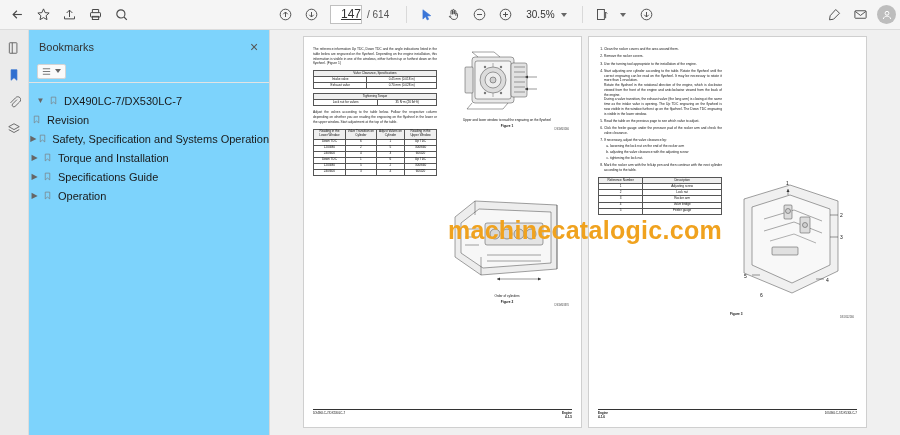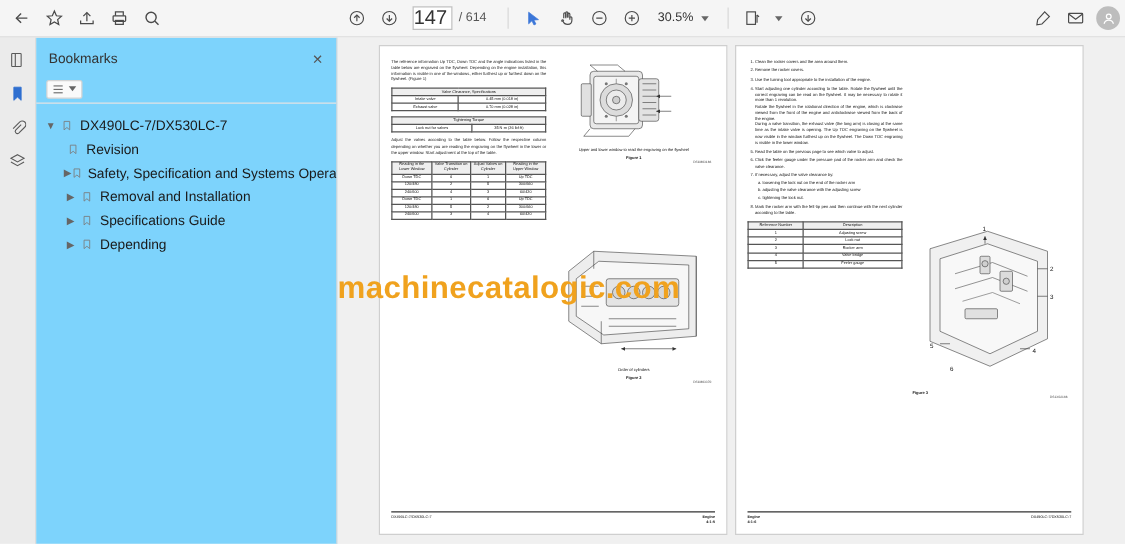--- a/index.html
+++ b/index.html
@@ -52,25 +52,26 @@
     position: absolute;
     left: 272px;
     display: flex;
     align-items: center;
   }
   .page-box {
     width: 30px;
     height: 17px;
     border: 1px solid #c0c0c0;
     background: #fff;
-    font-size: 16px;
+    font-size: 12px;
     line-height: 17px;
-    text-align: left;
+    text-align: right;
     color: #333;
     margin: 0 5px 0 6px;
+    text-decoration: underline;
   }
   .page-total {
     font-size: 10px;
     color: #555;
     margin-right: 10px;
   }
   .sep {
     width: 1px;
     height: 17px;
     background: #d9d9d9;
@@ -179,21 +180,21 @@
   }
   .bm-row {
     display: flex;
     align-items: center;
     height: 19px;
     font-size: 11px;
     color: #1a1a1a;
     white-space: nowrap;
   }
   .bm-row.lvl0 { padding-left: 6px; }
-  .bm-row.lvl1 { padding-left: 22px; }
+  .bm-row.lvl1 { }
   .twisty {
     width: 11px;
     display: inline-flex;
     align-items: center;
     justify-content: center;
     color: #666;
     font-size: 8px;
   }
   .bm-icon {
     width: 14px;
@@ -307,20 +308,21 @@
   }
   .engine-art {
     width: 100%;
     height: 100%;
   }
   
   .watermark {
     position: absolute;
     left: 0; right: 0;
     top: 186px;
+    text-align: center;
     font-size: 25px;
     font-weight: bold;
     color: #f0a21e;
     letter-spacing: 0.3px;
     pointer-events: none;
     z-index: 30;
     font-family: "Liberation Sans", sans-serif;
   }
 </style>
 </head>
@@ -523,41 +525,41 @@
           <span>Safety, Specification and Systems Operation</span>
         </div>
 
         <div class="bm-row lvl1">
           <span class="twisty">▶</span>
           <span class="bm-icon">
             <svg width="9" height="11" viewBox="0 0 24 24" fill="none" stroke="currentColor" stroke-width="1.8">
                 <path d="M6 3h12v18l-6-5-6 5z"></path>
               </svg>
           </span>
-          <span>Removal and Installation</span>
+          <span>Torque and Installation</span>
         </div>
 
         <div class="bm-row lvl1">
           <span class="twisty">▶</span>
           <span class="bm-icon">
             <svg width="9" height="11" viewBox="0 0 24 24" fill="none" stroke="currentColor" stroke-width="1.8">
                 <path d="M6 3h12v18l-6-5-6 5z"></path>
               </svg>
           </span>
           <span>Specifications Guide</span>
         </div>
 
         <div class="bm-row lvl1">
           <span class="twisty">▶</span>
           <span class="bm-icon">
             <svg width="9" height="11" viewBox="0 0 24 24" fill="none" stroke="currentColor" stroke-width="1.8">
                 <path d="M6 3h12v18l-6-5-6 5z"></path>
               </svg>
           </span>
-          <span>Depending</span>
+          <span>Operation</span>
         </div>
 
       </div>
     </div>
 
     <div class="viewport">
       <div class="spread">
 
         <div class="page">
           <div class="pg-inner">

